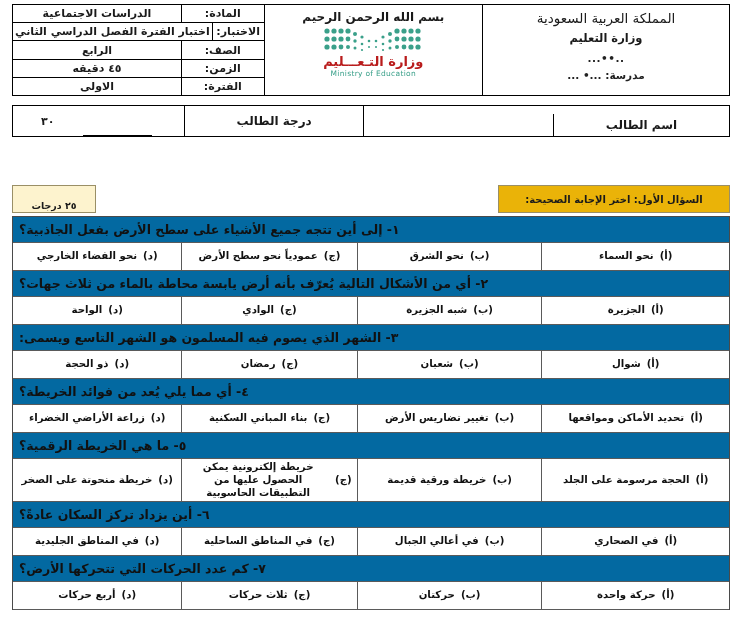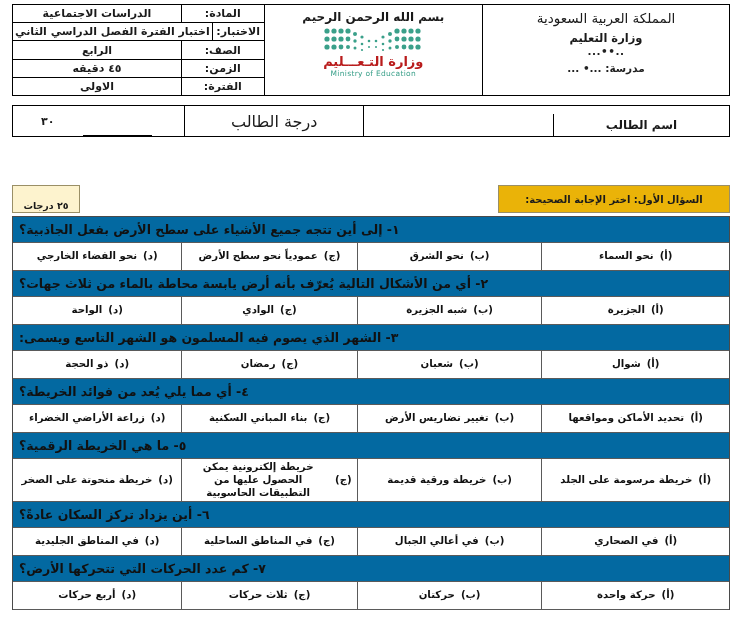--- a/index.html
+++ b/index.html
@@ -50,20 +50,21 @@
   }
   .kingdom-line1 {
     font-size: 13.5px;
     font-weight: normal;
     letter-spacing: .2px;
     margin-bottom: 5px;
   }
   .kingdom-line2 {
     font-size: 11.5px;
     font-weight: bold;
+    margin-bottom: 7px;
   }
   .kingdom-dots {
     font-size: 10.5px;
     font-weight: bold;
     letter-spacing: .5px;
     margin-bottom: 5px;
     color: #222;
   }
   .kingdom-school {
     font-size: 10.5px;
@@ -168,22 +169,22 @@
     border-left: 1.4px solid #000;
     box-sizing: border-box;
   }
   .g-score-label {
     width: 25%;
     border-left: 1.4px solid #000;
     box-sizing: border-box;
     display: flex;
     align-items: center;
     justify-content: center;
-    font-size: 16px;
-    font-weight: normal;
+    font-size: 12px;
+    font-weight: bold;
     margin-left: 32px;
   }
   .g-score-box {
     flex: 1;
     box-sizing: border-box;
     display: flex;
     flex-direction: row;
   }
   .g-score-top {
     flex: 1;
@@ -221,21 +222,21 @@
     align-items: center;
     justify-content: center;
     font-size: 10px;
     font-weight: bold;
     padding: 0 10px;
   }
   .sec-marks {
     position: absolute;
     top: 0;
     left: 0;
-    width: 68px;
+    width: 84px;
     height: 28px;
     background: #fdf3ce;
     border: 1.2px solid #9a8f66;
     box-sizing: border-box;
     display: flex;
     align-items: flex-end;
     justify-content: center;
     padding-bottom: 1px;
     font-size: 9.5px;
     font-weight: bold;
@@ -476,21 +477,21 @@
         </div>
         <div class="opt opt-d">
           <span class="marker">(د)</span>
           <span class="txt">زراعة الأراضي الخضراء</span>
         </div>
       </div>
       <div class="q-prompt">٥- ما هي الخريطة الرقمية؟</div>
       <div class="q-options tall">
         <div class="opt opt-a">
           <span class="marker">(أ)</span>
-          <span class="txt">خريطة مرسومة على الجلد</span>
+          <span class="txt">الحجة مرسومة على الجلد</span>
         </div>
         <div class="opt opt-b">
           <span class="marker">(ب)</span>
           <span class="txt">خريطة ورقية قديمة</span>
         </div>
         <div class="opt opt-c">
           <span class="marker">(ج)</span>
           <span class="txt">خريطة إلكترونية يمكن الحصول عليها من التطبيقات الحاسوبية</span>
         </div>
         <div class="opt opt-d">

